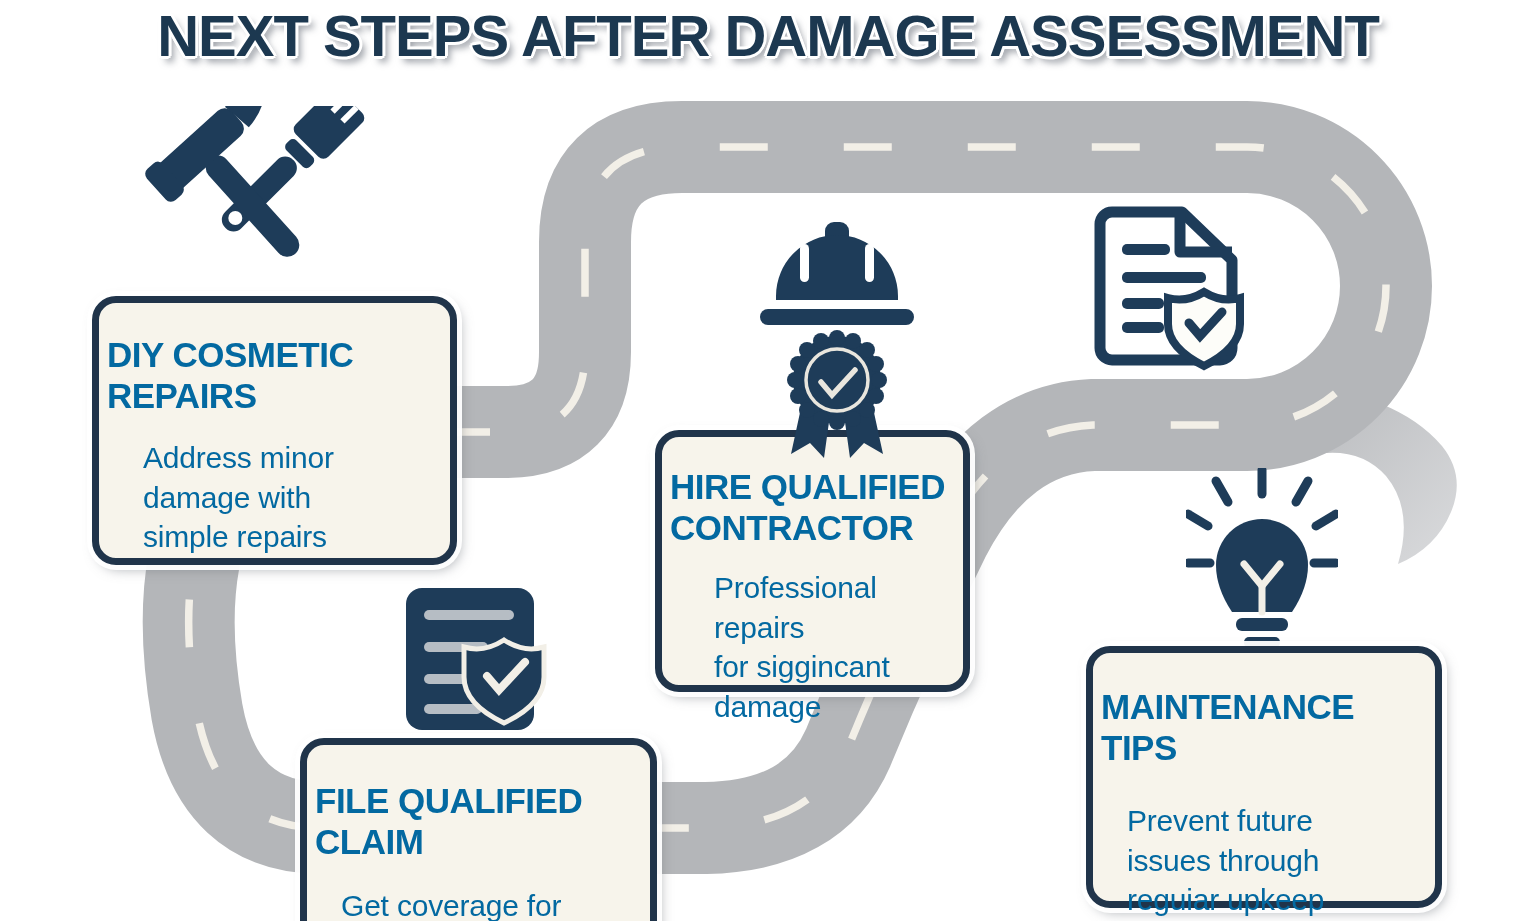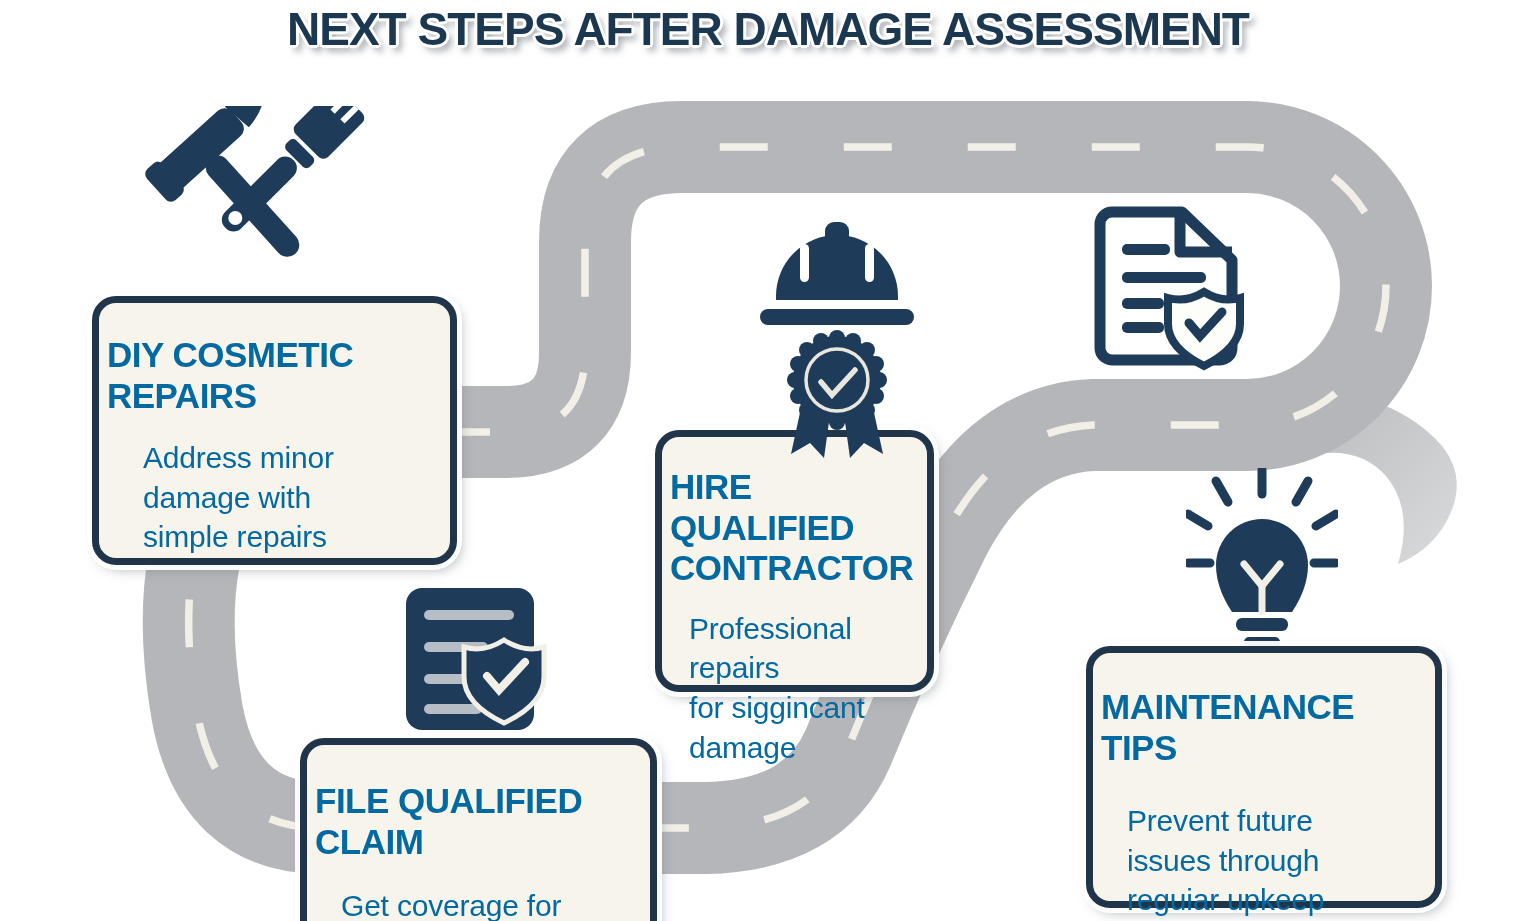--- a/index.html
+++ b/index.html
@@ -3,21 +3,21 @@
 <meta charset="utf-8">
 <style>
   html,body{margin:0;padding:0;background:#ffffff;}
   .stage{
     position:relative;width:1536px;height:921px;overflow:hidden;
     background:#ffffff;font-family:"Liberation Sans",sans-serif;
   }
   .road-svg{position:absolute;left:0;top:0;z-index:1;}
   .main-title{
     position:absolute;top:2px;left:0;width:1536px;z-index:6;
-    text-align:center;font-size:46px;font-weight:800;letter-spacing:-1px;
+    text-align:center;font-size:58px;font-weight:800;letter-spacing:-1px;
     color:#1c3850;white-space:nowrap;
     text-shadow:
       -3px 0 0 #fff, 3px 0 0 #fff, 0 -3px 0 #fff, 0 3px 0 #fff,
       -2px -2px 0 #fff, 2px -2px 0 #fff, -2px 2px 0 #fff, 2px 2px 0 #fff,
       5px 6px 7px rgba(100,106,116,.65);
   }
   .box{
     position:absolute;z-index:3;box-sizing:border-box;
     background:#f7f4eb;border:7px solid #20344a;border-radius:24px;
     box-shadow:0 0 0 5px rgba(255,255,255,.95), 4px 5px 12px rgba(110,115,124,.5);
@@ -29,23 +29,23 @@
   .box p{
     margin:0;text-align:left;white-space:pre-line;
     font-size:30px;font-weight:400;line-height:1.32;letter-spacing:-.2px;color:#0369a1;
   }
   .box-diy{left:92px;top:296px;width:365px;height:269px;}
   .box-diy h2{margin-top:32px;}
   .box-diy p{margin:22px 0 0 44px;}
   .box-file{left:300px;top:738px;width:357px;height:286px;}
   .box-file h2{margin-top:36px;}
   .box-file p{margin:24px 0 0 34px;}
-  .box-hire{left:655px;top:430px;width:279px;height:262px;}
+  .box-hire{left:655px;top:430px;width:315px;height:262px;}
   .box-hire h2{margin-top:30px;}
-  .box-hire p{margin:20px 0 0 27px;}
+  .box-hire p{margin:20px 0 0 52px;}
   .box-maint{left:1086px;top:646px;width:356px;height:262px;}
   .box-maint h2{margin-top:34px;}
   .box-maint p{margin:33px 0 0 34px;}
   .icon{position:absolute;z-index:4;}
 </style>
 </head>
 <body>
 
 <div class="stage">
 

